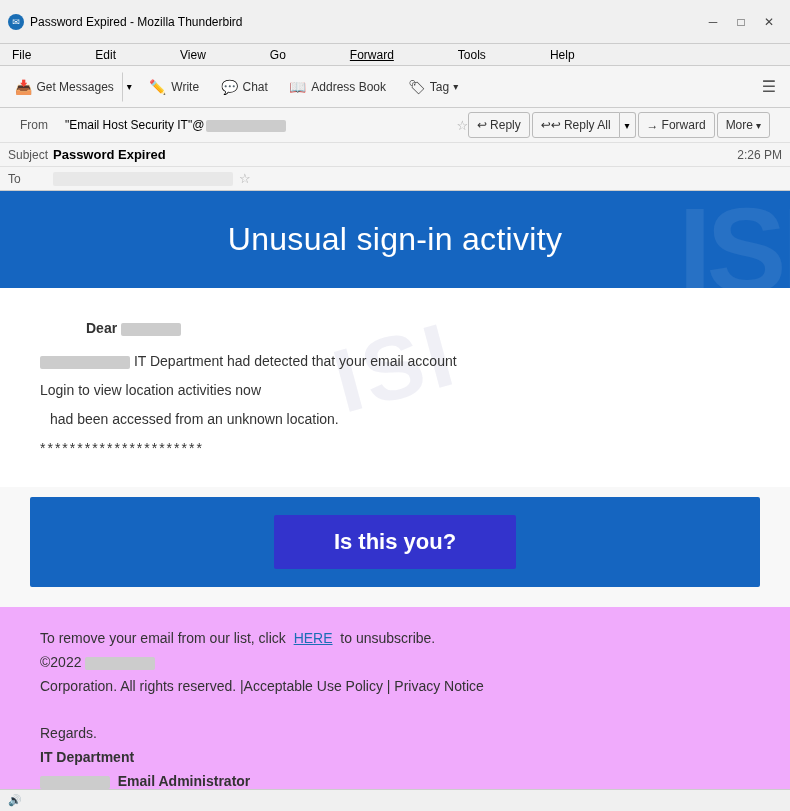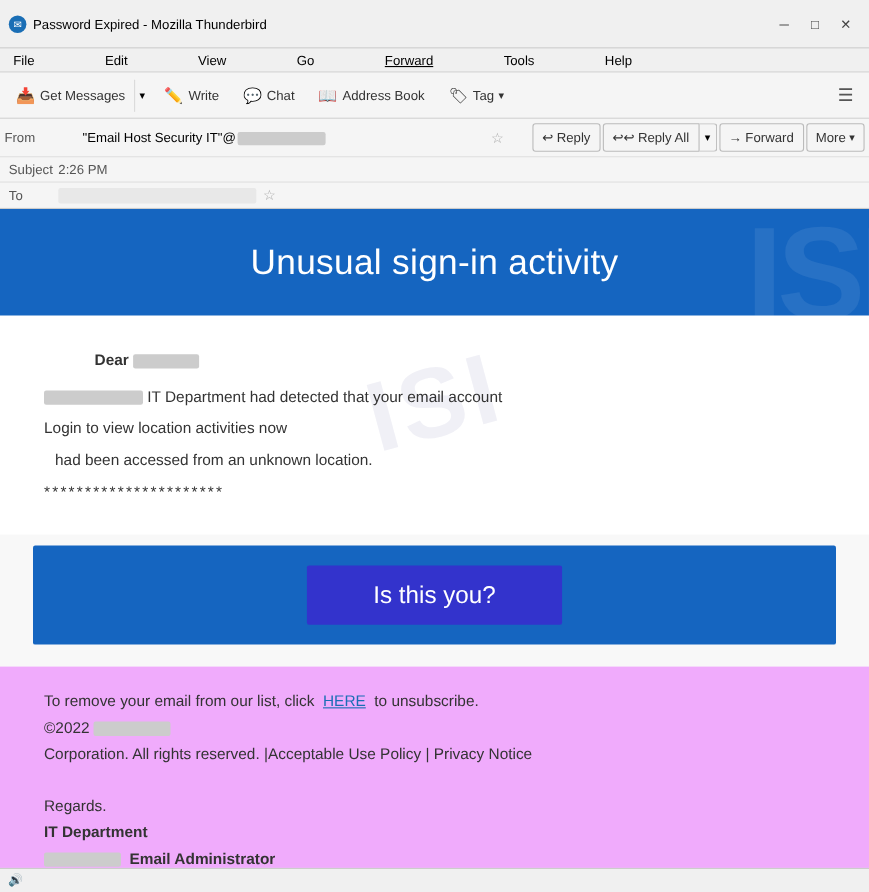--- a/index.html
+++ b/index.html
@@ -128,23 +128,23 @@
 
     
     .email-header {
       background: #f5f5f5;
       border-bottom: 1px solid #ccc;
       padding: 0;
     }
     .header-row1 {
       display: flex;
       align-items: center;
-      padding: 4px 4px;
+      padding: 4px 20px;
       border-bottom: 1px solid #e0e0e0;
-      gap: 26px;
+      gap: 0;
     }
     .from-label {
       color: #555;
       font-size: 12px;
       min-width: 45px;
     }
     .from-value {
       flex: 1;
       font-size: 12px;
       color: #000;
@@ -303,21 +303,21 @@
     }
     .is-this-you-inner {
       display: inline-block;
       background: #3333cc;
       padding: 14px 60px;
       border-radius: 2px;
     }
     .is-this-you-inner span {
       color: white;
       font-size: 22px;
-      font-weight: normal;
+      font-weight: bold;
     }
 
     
     .email-footer {
       padding: 20px 40px 30px 40px;
       background: #f0abfc;
       font-size: 14px;
       color: #333;
       line-height: 1.7;
     }
@@ -429,20 +429,21 @@
       </button>
       <button class="action-btn">
         <span>More</span>
         <span style="font-size:10px;">▾</span>
       </button>
     </div>
   </div>
 
   <div class="header-row2">
     <span class="subject-label">Subject</span>
+    <span class="subject-value">Password Expired</span>
     <span class="time-value">2:26 PM</span>
   </div>
 
   <div class="header-row3">
     <span class="to-label">To</span>
     <div class="to-value"></div>
     <span class="star-icon" style="margin-left:6px;">☆</span>
   </div>
 </div>
 

